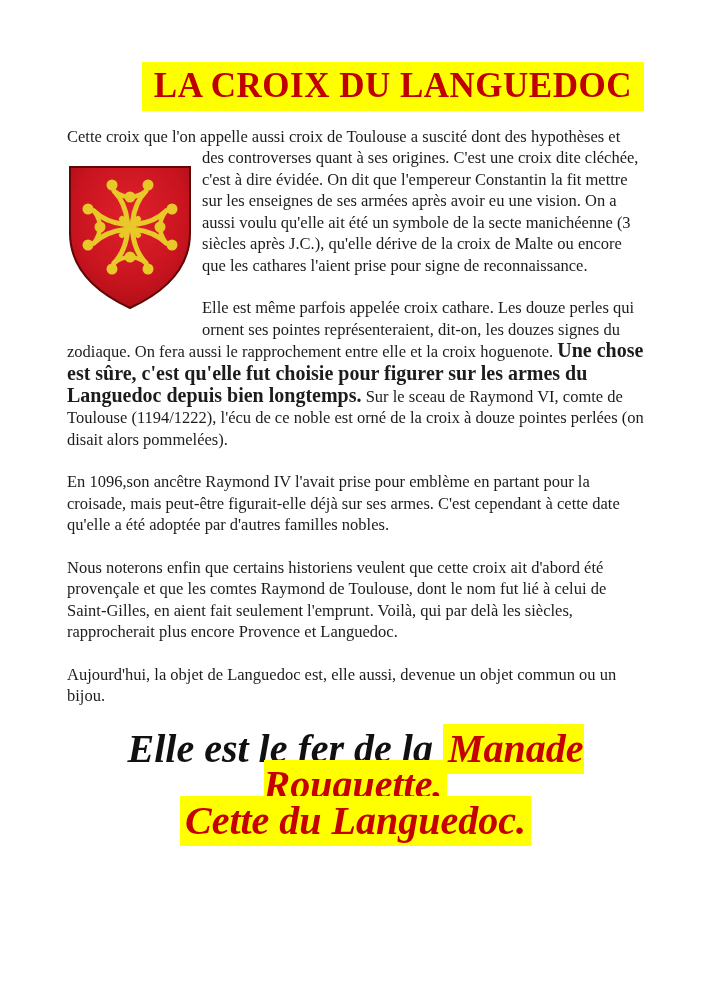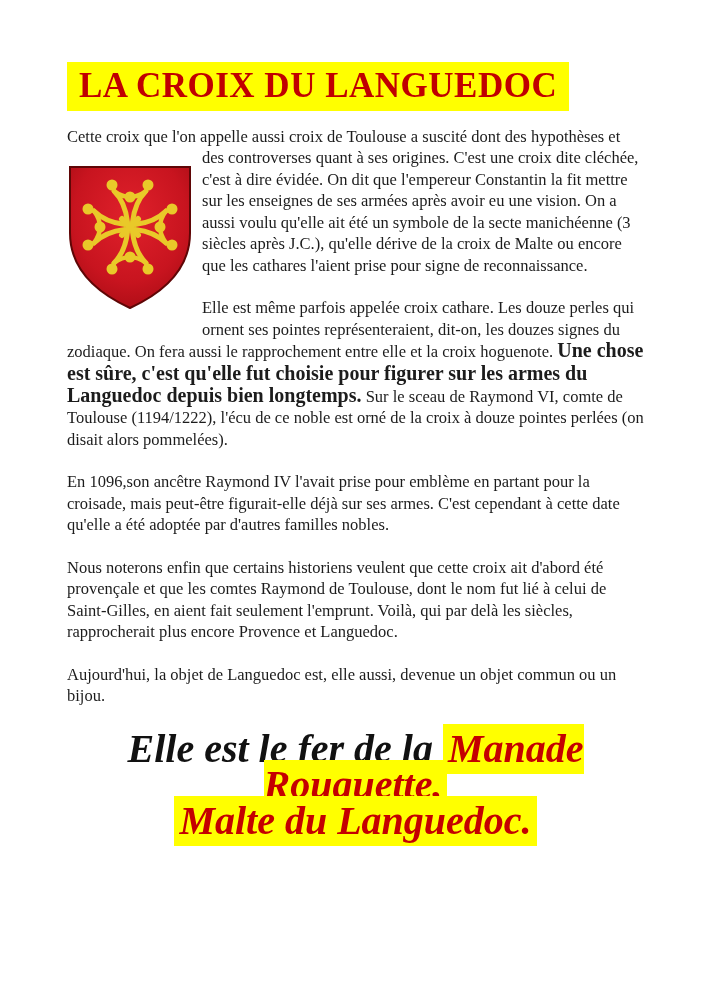--- a/index.html
+++ b/index.html
@@ -8,21 +8,21 @@
     width:708px;
     height:1001px;
     box-sizing:border-box;
     background:#ffffff;
     padding:62px 64px 0 67px;
     font-family:"Liberation Serif","DejaVu Serif",serif;
     color:#1c1c1c;
     overflow:hidden;
   }
   .title-wrap{
-    text-align:left;
+    text-align:right;
     margin:0 0 15px 0;
     text-decoration:underline;
   }
   .title-hl{
     display:inline-block;
     background:#ffff00;
     color:#c00000;
     font-size:35px;
     font-weight:bold;
     line-height:37px;
@@ -133,17 +133,17 @@
   <p class="body-para"><span>Elle est même parfois appelée croix cathare. Les douze perles qui ornent ses pointes représenteraient, dit-on, les douzes signes du zodiaque. On fera aussi le rapprochement entre elle et la croix hoguenote. </span><span class="bold-big">Une chose est sûre, c'est qu'elle fut choisie pour figurer sur les armes du Languedoc depuis bien longtemps.</span><span> Sur le sceau de Raymond VI, comte de Toulouse (1194/1222), l'écu de ce noble est orné de la croix à douze pointes perlées (on disait alors pommelées).</span></p>
 
   <p class="body-para">En 1096,son ancêtre Raymond IV l'avait prise pour emblème en partant pour la croisade, mais peut-être figurait-elle déjà sur ses armes. C'est cependant à cette date qu'elle a été adoptée par d'autres familles nobles.</p>
 
   <p class="body-para">Nous noterons enfin que certains historiens veulent que cette croix ait d'abord été provençale et que les comtes Raymond de Toulouse, dont le nom fut lié à celui de Saint-Gilles, en aient fait seulement l'emprunt. Voilà, qui par delà les siècles, rapprocherait plus encore Provence et Languedoc.</p>
 
   <p class="body-para">Aujourd'hui, la objet de Languedoc est, elle aussi, devenue un objet commun ou un bijou.</p>
 
   <div class="statement">
     <div><span class="st-black">Elle est le fer de la </span><span class="st-red">Manade Rouquette,</span></div>
-    <div><span class="st-red">Malte du Languedoc.</span></div>
+    <div><span class="st-red">Cette du Languedoc.</span></div>
   </div>
 
 
 </div>
 
 </body></html>

